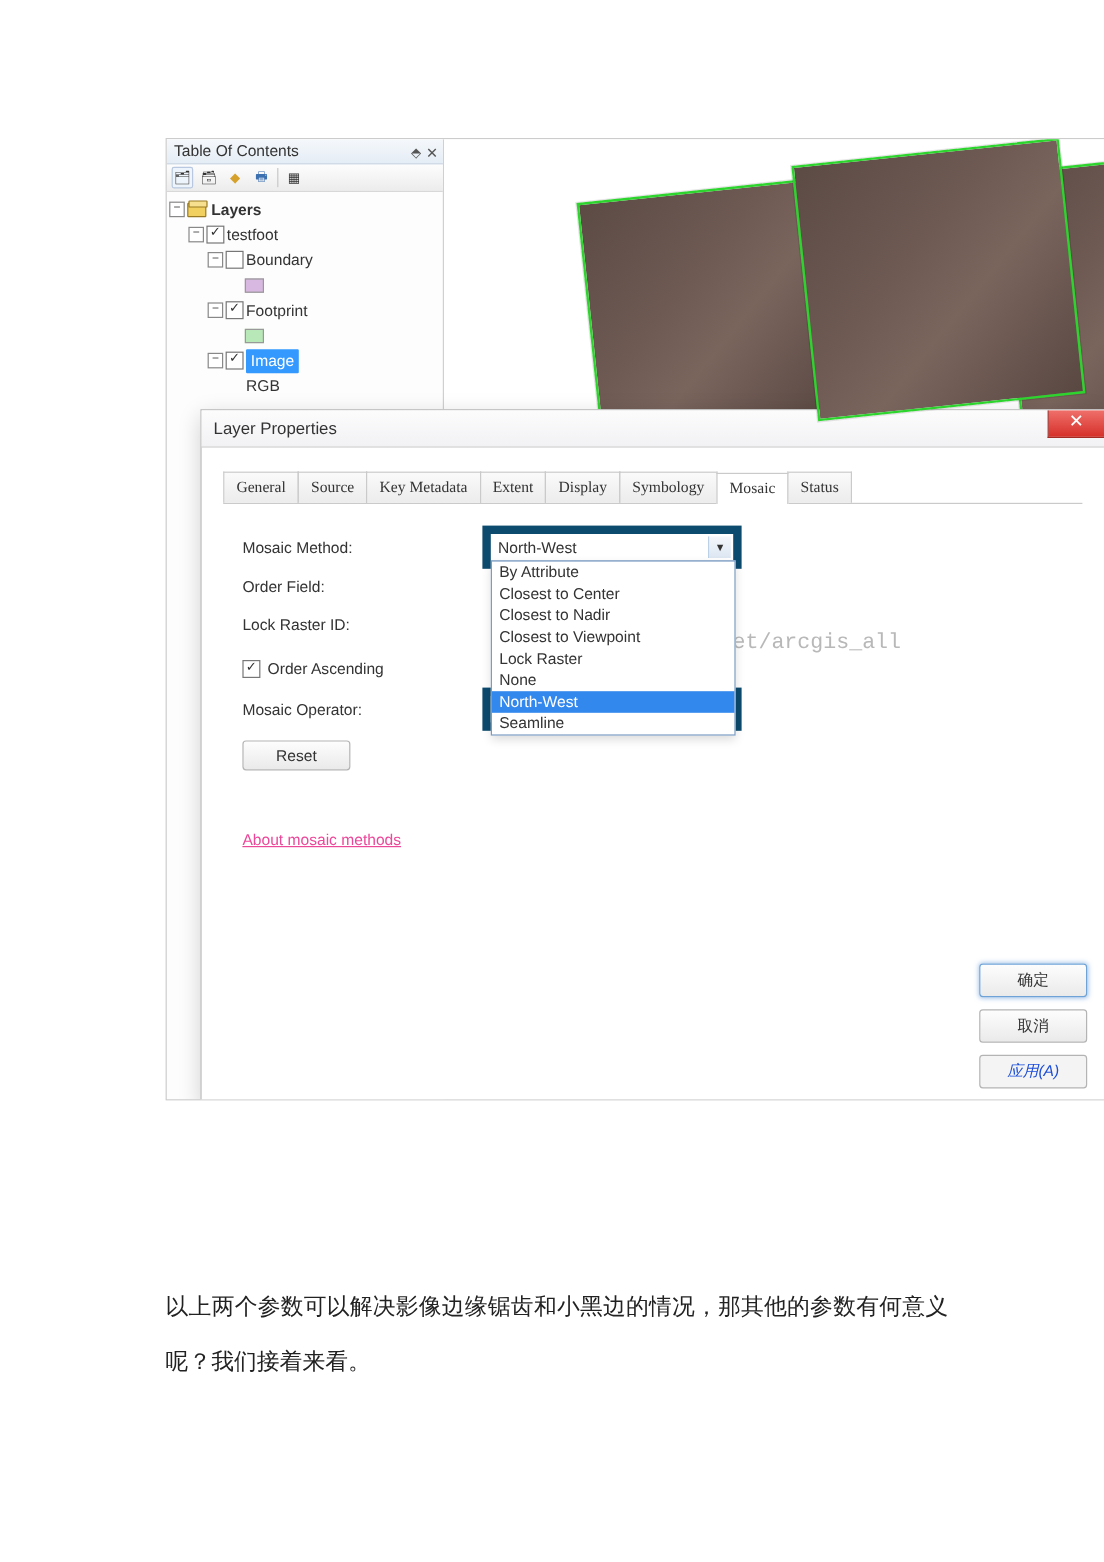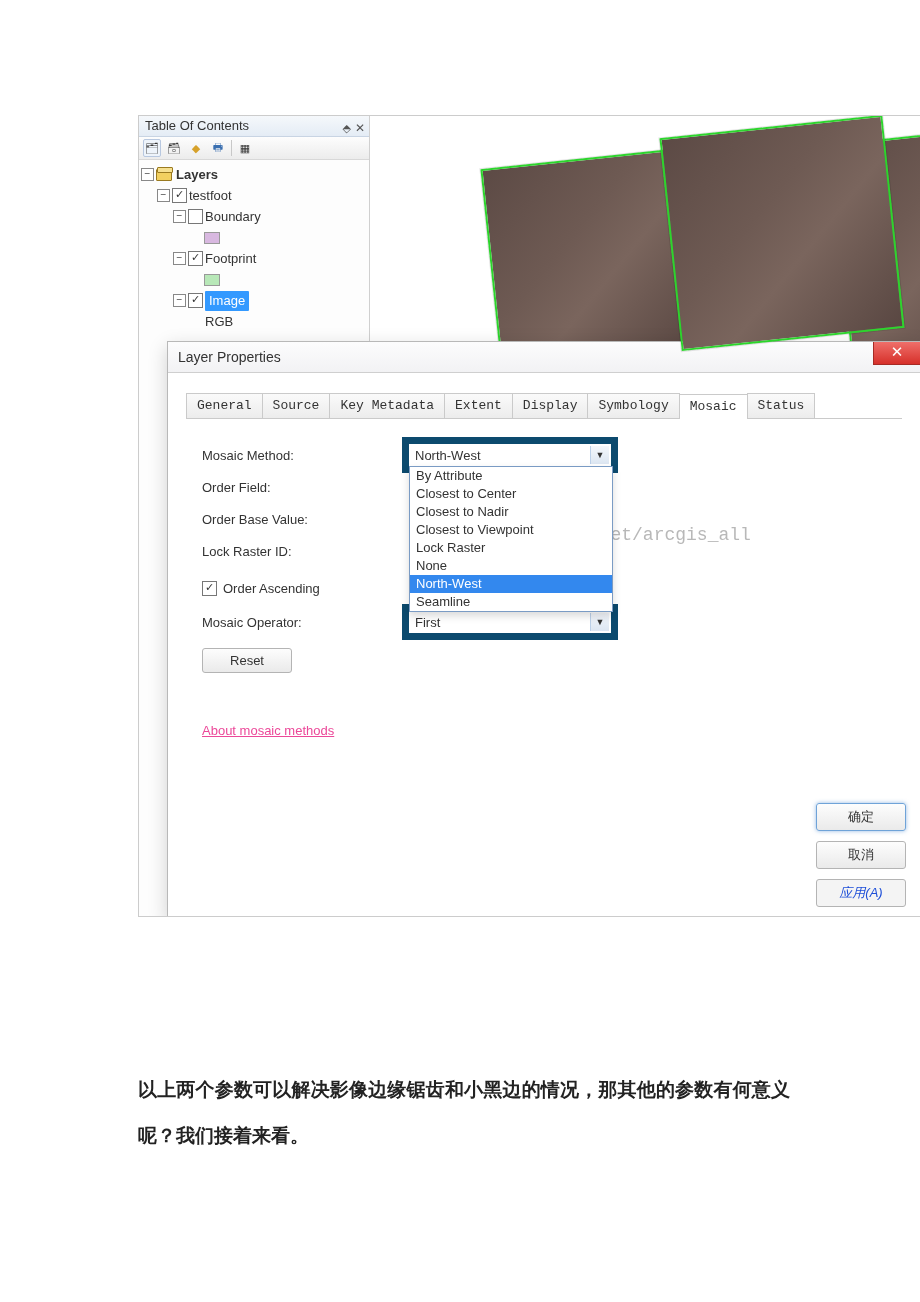--- a/index.html
+++ b/index.html
@@ -211,21 +211,21 @@
     border-bottom: 1px solid #cacaca;
     margin-bottom: 16px;
   }
   .tab {
     padding: 4px 10px 5px 10px;
     border: 1px solid #cacaca;
     border-bottom: none;
     margin-right: -1px;
     background: linear-gradient(#fafafa,#ececec);
     font-size: 13px;
-    font-family: Liberation Mono, monospace;
+    font-family: Liberation Serif, serif;
     color: #333;
     cursor: pointer;
     position: relative;
   }
   .tab.active {
     background: #fff;
     top: 1px;
     z-index: 2;
   }
   .form-area {
@@ -333,21 +333,20 @@
   }
 
   
   .article {
     margin: 150px 130px 60px 138px;
     font-size: 19px;
     font-family: "SimSun", serif;
     color: #222;
     line-height: 2.4;
     text-align: justify;
-    font-weight: bold;
   }
 </style>
 </head>
 <body>
 
 <div class="screenshot">
 
   <div class="toc">
     <div class="toc-title">
       <span>Table Of Contents</span>
@@ -445,23 +444,20 @@
               <div class="opt sel">North-West</div>
               <div class="opt">Seamline</div>
             </div>
           </div>
         </div>
 
         <div class="form-row">
           <span class="form-label">Order Field:</span>
         </div>
         <div class="form-row">
-          <span class="form-label">Order Base Value:</span>
-        </div>
-        <div class="form-row">
           <span class="form-label">Lock Raster ID:</span>
         </div>
 
         <div class="check-inline">
           <span class="checkbox">✓</span>
           <span>Order Ascending</span>
         </div>
 
         <div class="form-row">
           <span class="form-label">Mosaic Operator:</span>

